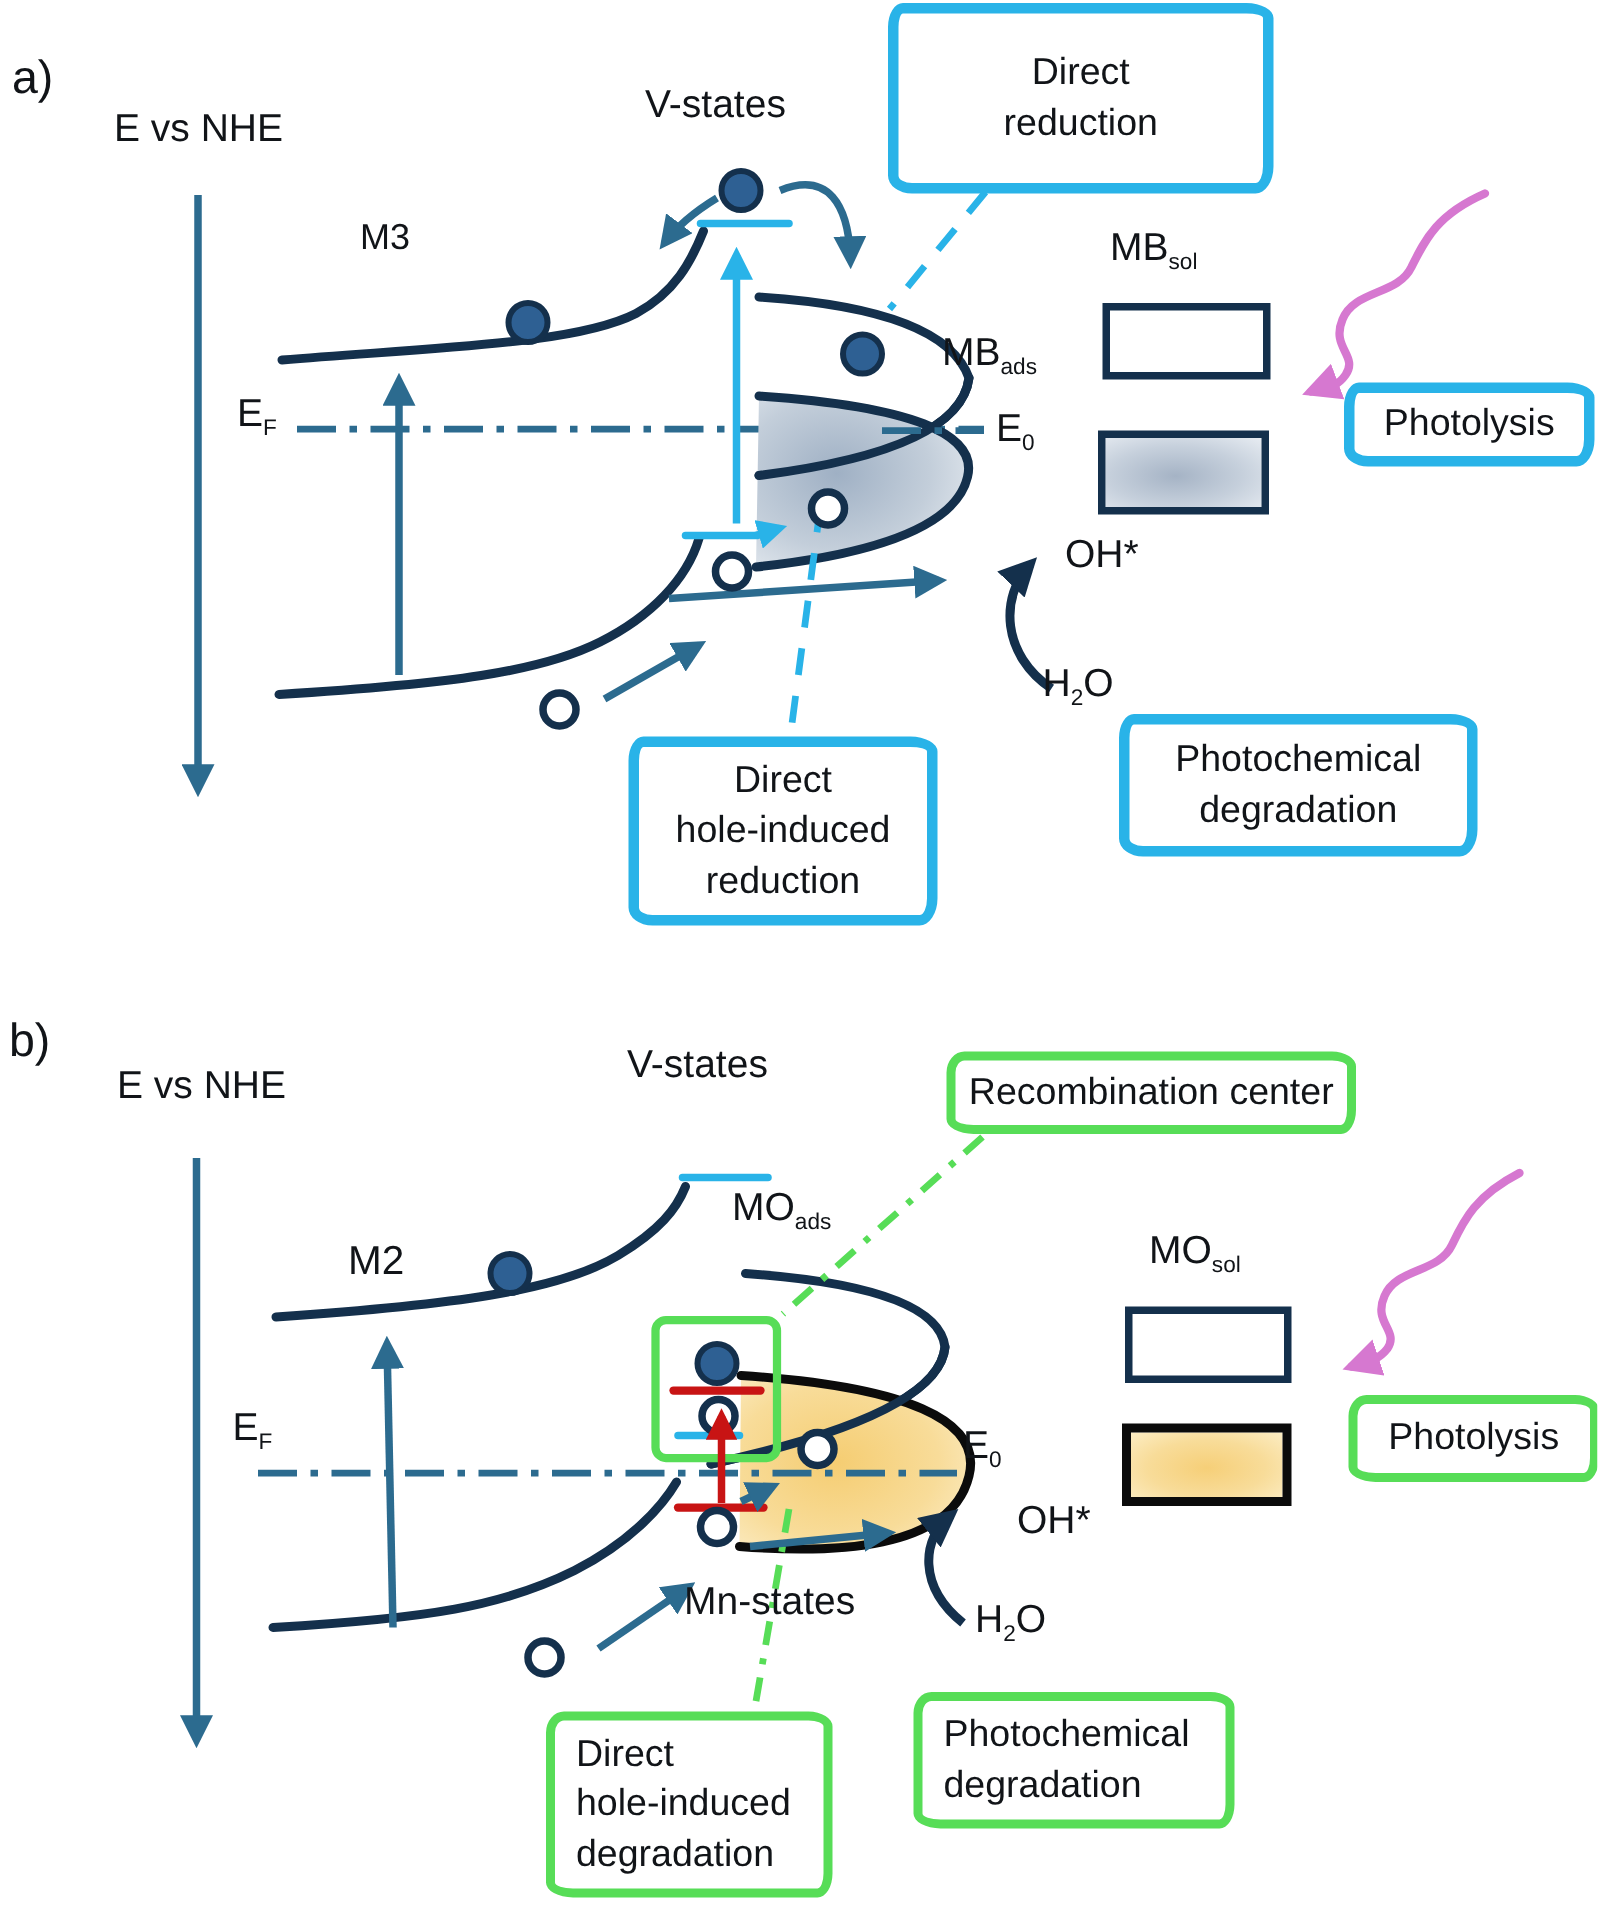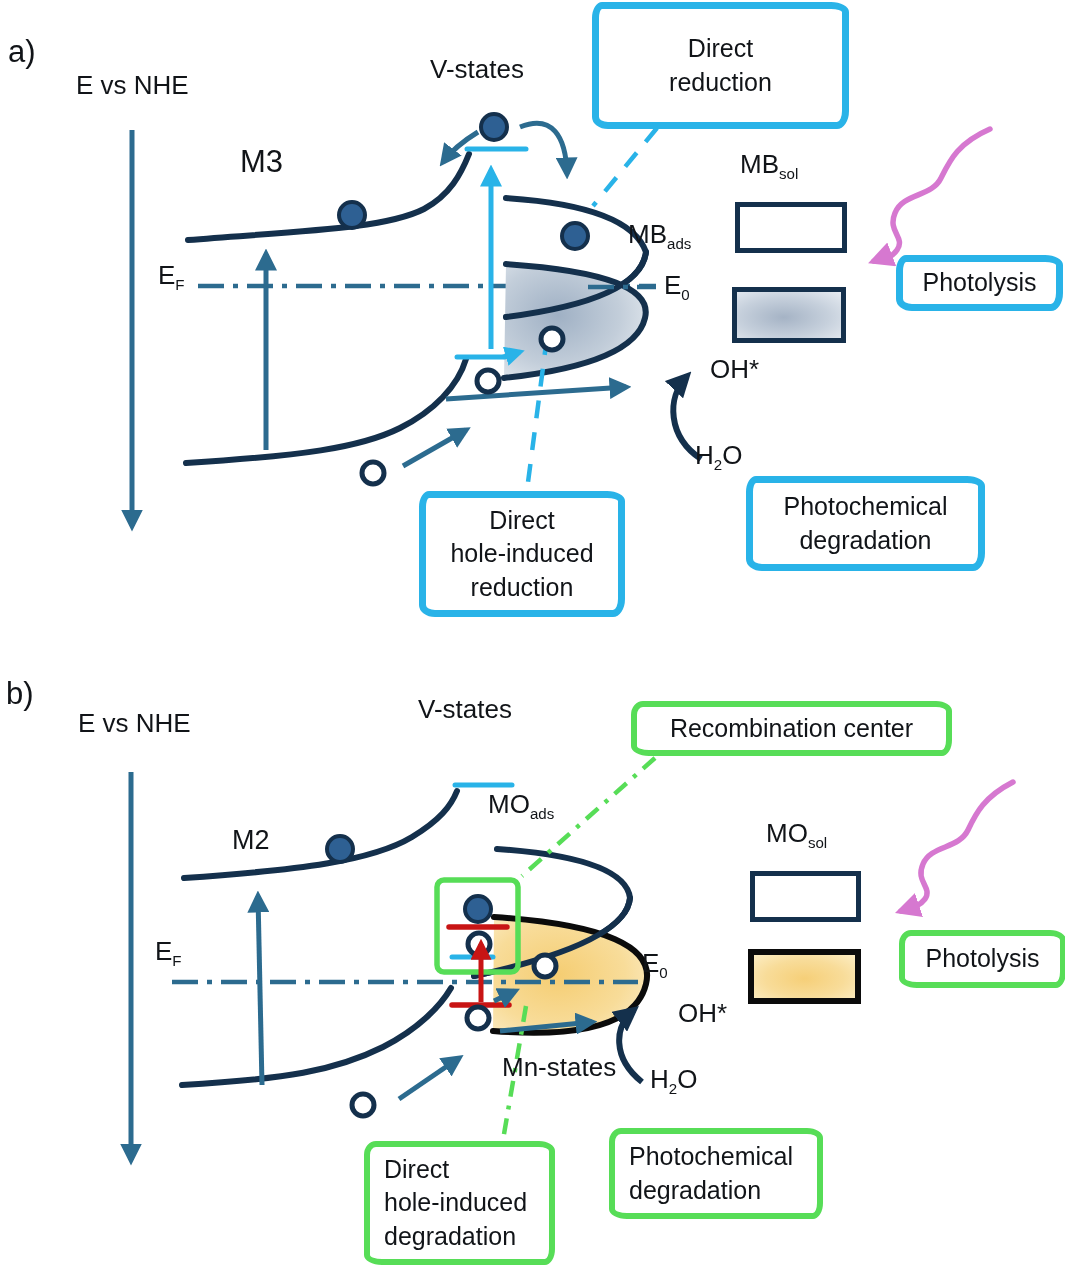--- a/index.html
+++ b/index.html
@@ -119,21 +119,21 @@
     <path d="M 500,1031 L 592,1022" stroke="#2C6B8F" stroke-width="5" fill="none" marker-end="url(#m-teal)"></path>
     <path d="M 399,1099 L 459,1058" stroke="#2C6B8F" stroke-width="5" fill="none" marker-end="url(#m-teal)"></path>
     <path d="M 262,1085 L 258,896" stroke="#2C6B8F" stroke-width="5" fill="none" marker-end="url(#m-teal)"></path>
     <path d="M 642,1082 C 612,1058 614,1026 634,1010" stroke="#14304C" stroke-width="6" fill="none" marker-end="url(#m-navy)"></path>
     <path d="M 1013,782 C 984,797 976,813 968,830 C 959,849 931,845 923,864 C 915,882 933,887 925,899 C 918,908 910,908 901,911" stroke="#D678D0" stroke-width="5.5" fill="none" stroke-linecap="round" marker-end="url(#m-pink)"></path>
   </svg>
 
   <div class="lbl panel-letter" style="left:8px; top:36px;">a)</div>
   <div class="lbl" style="left:76px; top:72px;">E vs NHE</div>
   <div class="lbl" style="left:430px; top:56px;">V-states</div>
-  <div class="lbl" style="left:240px; top:146px; font-size:31px;">M3</div>
+  <div class="lbl" style="left:240px; top:146px; font-size:24px;">M3</div>
   <div class="lbl" style="left:158px; top:262px;">
     <span>E</span><sub>F</sub>
   </div>
   <div class="lbl" style="left:628px; top:185px;margin-top:36px;">
     <span>MB</span><sub>ads</sub>
   </div>
   <div class="lbl" style="left:664px; top:272px;">
     <span>E</span><sub>0</sub>
   </div>
   <div class="lbl" style="left:740px; top:151px;">
@@ -177,26 +177,26 @@
   <div class="lbl" style="left:642px; top:950px;">
     <span>E</span><sub>0</sub>
   </div>
   <div class="lbl" style="left:766px; top:820px;">
     <span>MO</span><sub>sol</sub>
   </div>
   <div class="lbl" style="left:678px; top:1000px;">OH*</div>
   <div class="lbl" style="left:650px; top:1066px;">
     <span>H</span><sub>2</sub><span>O</span>
   </div>
-  <div class="lbl" style="left:502px; top:1054px;text-align:center;">Mn-states</div>
+  <div class="lbl" style="left:456px; top:1054px;text-align:center;">Mn-states</div>
 
   <div class="state-rect rect-empty-b"></div>
   <div class="state-rect rect-filled-b"></div>
 
-  <div class="sbox green" style="left:631px; top:701px; width:321px; height:55px;">
+  <div class="sbox green" style="left:631px; top:701px; width:273px; height:55px;">
     <span>Recombination center</span>
   </div>
   <div class="sbox green" style="left:899px; top:930px; width:167px; height:58px;">
     <span>Photolysis</span>
   </div>
   <div class="sbox green left-align" style="left:609px; top:1128px; width:214px; height:91px;">
     <span>Photochemical</span>
     <span>degradation</span>
   </div>
   <div class="sbox green left-align" style="left:364px; top:1141px; width:191px; height:124px;">

